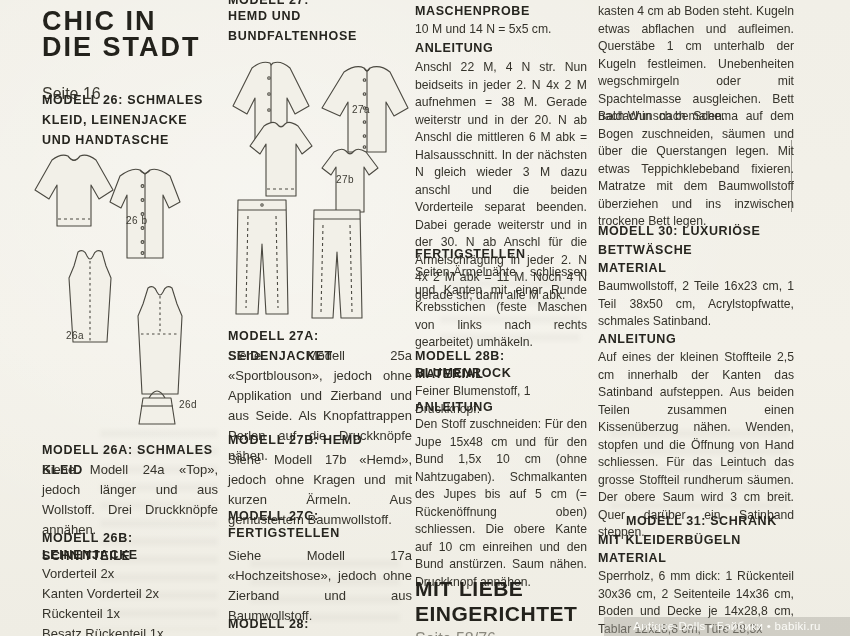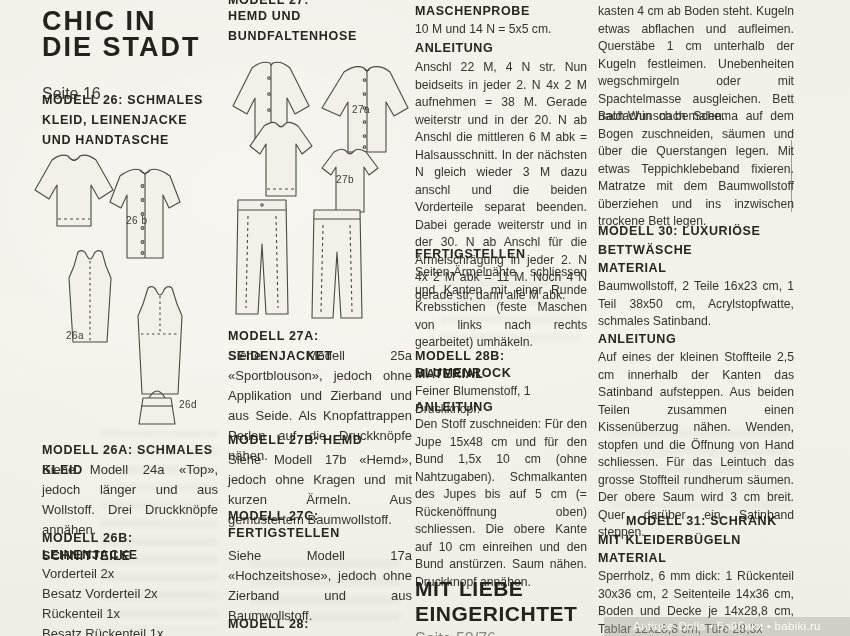--- a/index.html
+++ b/index.html
@@ -84,21 +84,21 @@
     <div class="abs small-ref" style="top:57px;">Seite 16</div>
     <div class="abs h-sec" style="top:90px;">MODELL 26: SCHMALES KLEID, LEINENJACKE UND HANDTASCHE</div>
 
     <div class="abs h-sec" style="top:440px;">MODELL 26A: SCHMALES KLEID</div>
     <div class="abs body-txt" style="top:460px;">Siehe Modell 24a «Top», jedoch länger und aus Wollstoff. Drei Druckknöpfe annähen.</div>
 
     <div class="abs h-sec" style="top:530px;line-height:17px;">MODELL 26B: LEINENJACKE</div>
     <div class="abs h-sub" style="top:548px;">SCHNITTEILE</div>
     <div class="abs body-txt plain" style="top:564px;">
       <div>Vorderteil 2x</div>
-      <div>Besatz Vorderteil 2x</div>
+      <div>Kanten Vorderteil 2x</div>
       <div>Rückenteil 1x</div>
       <div>Besatz Rückenteil 1x</div>
     </div>
   </div>
 
   <div class="sketch" style="left:28px;top:140px;">
     <svg width="92" height="92" viewBox="0 0 92 92" fill="#f2f0e8" stroke="#4b4941" stroke-width="1.1" stroke-linejoin="round">
       <path d="M24 20 Q33 13 40 16 Q46 25 52 16 Q59 13 68 20 L85 50 L71 59 L63 45 L63 86 L29 86 L29 45 L21 59 L7 50 Z"></path>
       <path d="M40 16 Q46 24 52 16" fill="none"></path>
       <line x1="30" y1="79" x2="62" y2="79" stroke-dasharray="3 3"></line>

